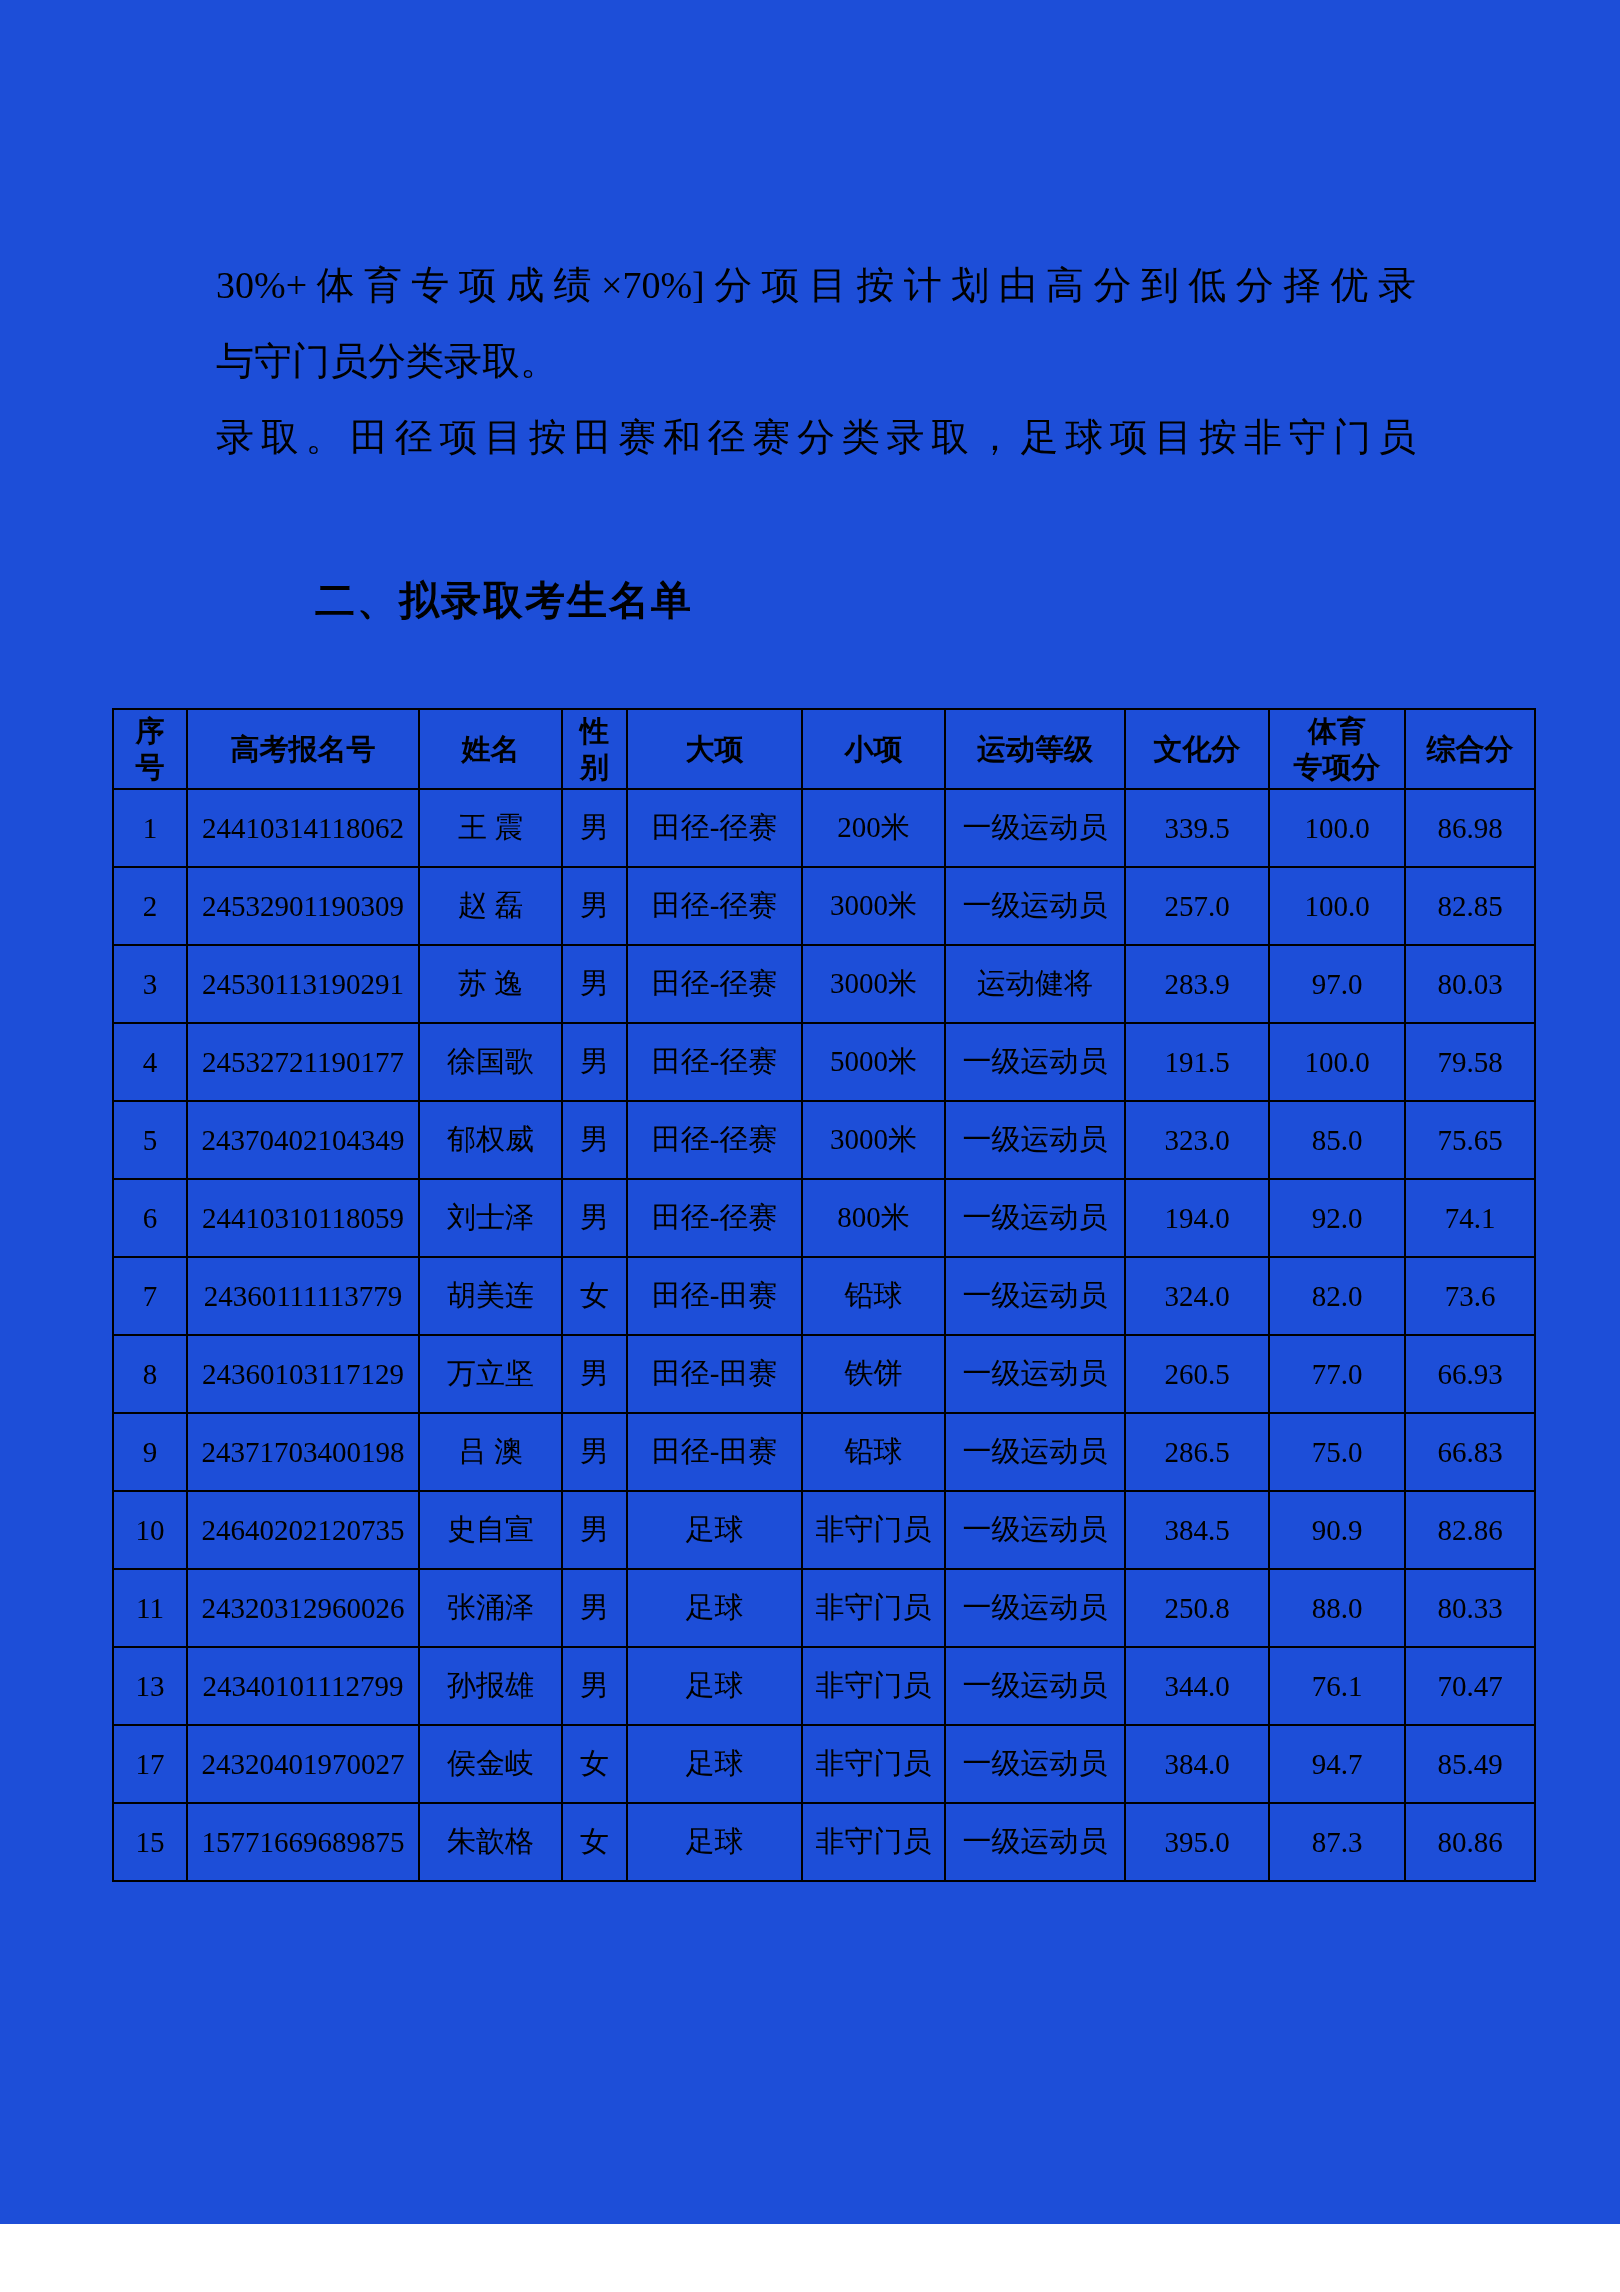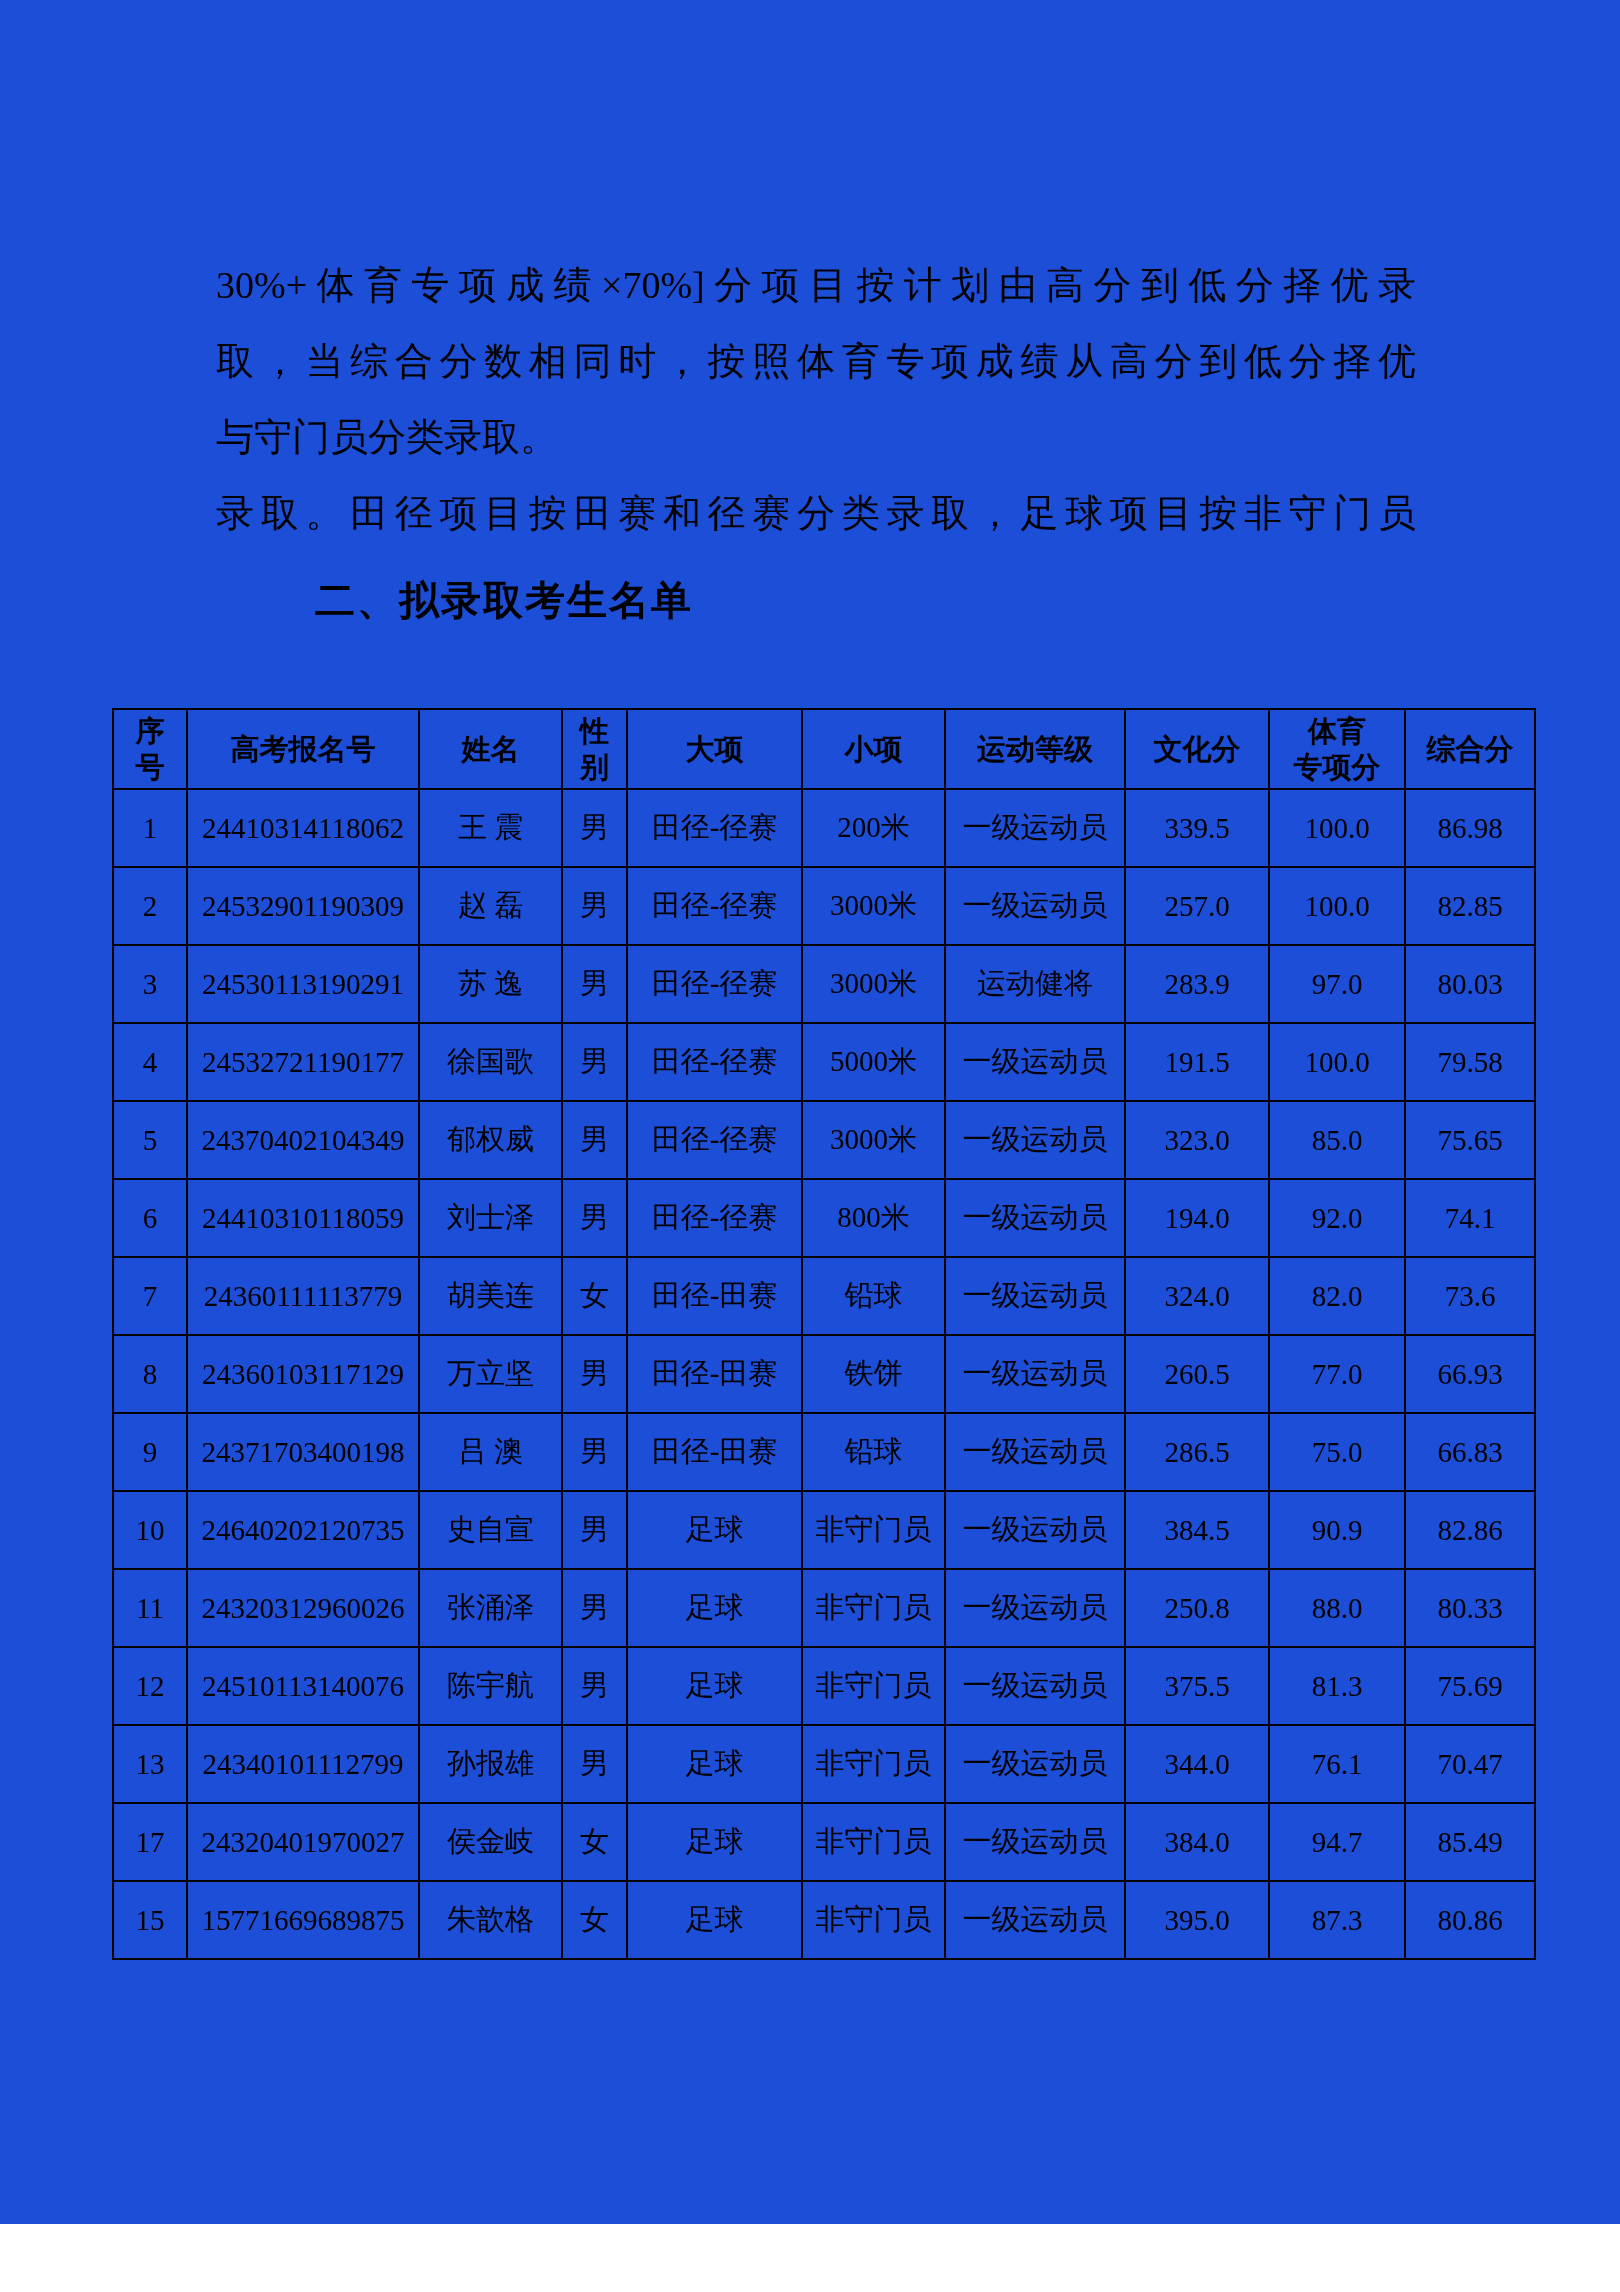--- a/index.html
+++ b/index.html
@@ -75,21 +75,20 @@
     font-weight: normal;
   }
 </style>
 </head>
 <body>
 
 <div class="page">
 
   <div class="para">
     <div class="line">30%+体育专项成绩×70%]分项目按计划由高分到低分择优录</div>
-    <div class="line">取，当综合分数相同时，按照体育专项成绩从高分到低分择优</div>
     <div class="line last">与守门员分类录取。</div>
     <div class="line">录取。田径项目按田赛和径赛分类录取，足球项目按非守门员</div>
   </div>
 
   <h2 class="section-heading">二、拟录取考生名单</h2>
 
   <table class="roster">
     <colgroup>
       <col style="width:74px">
       <col style="width:232px">
@@ -246,32 +245,20 @@
       <td>张涌泽</td>
       <td>男</td>
       <td>足球</td>
       <td>非守门员</td>
       <td>一级运动员</td>
       <td>250.8</td>
       <td>88.0</td>
       <td>80.33</td>
     </tr>
         <tr>
-      <td>12</td>
-      <td>24510113140076</td>
-      <td>陈宇航</td>
-      <td>男</td>
-      <td>足球</td>
-      <td>非守门员</td>
-      <td>一级运动员</td>
-      <td>375.5</td>
-      <td>81.3</td>
-      <td>75.69</td>
-    </tr>
-        <tr>
       <td>13</td>
       <td>24340101112799</td>
       <td>孙报雄</td>
       <td>男</td>
       <td>足球</td>
       <td>非守门员</td>
       <td>一级运动员</td>
       <td>344.0</td>
       <td>76.1</td>
       <td>70.47</td>

